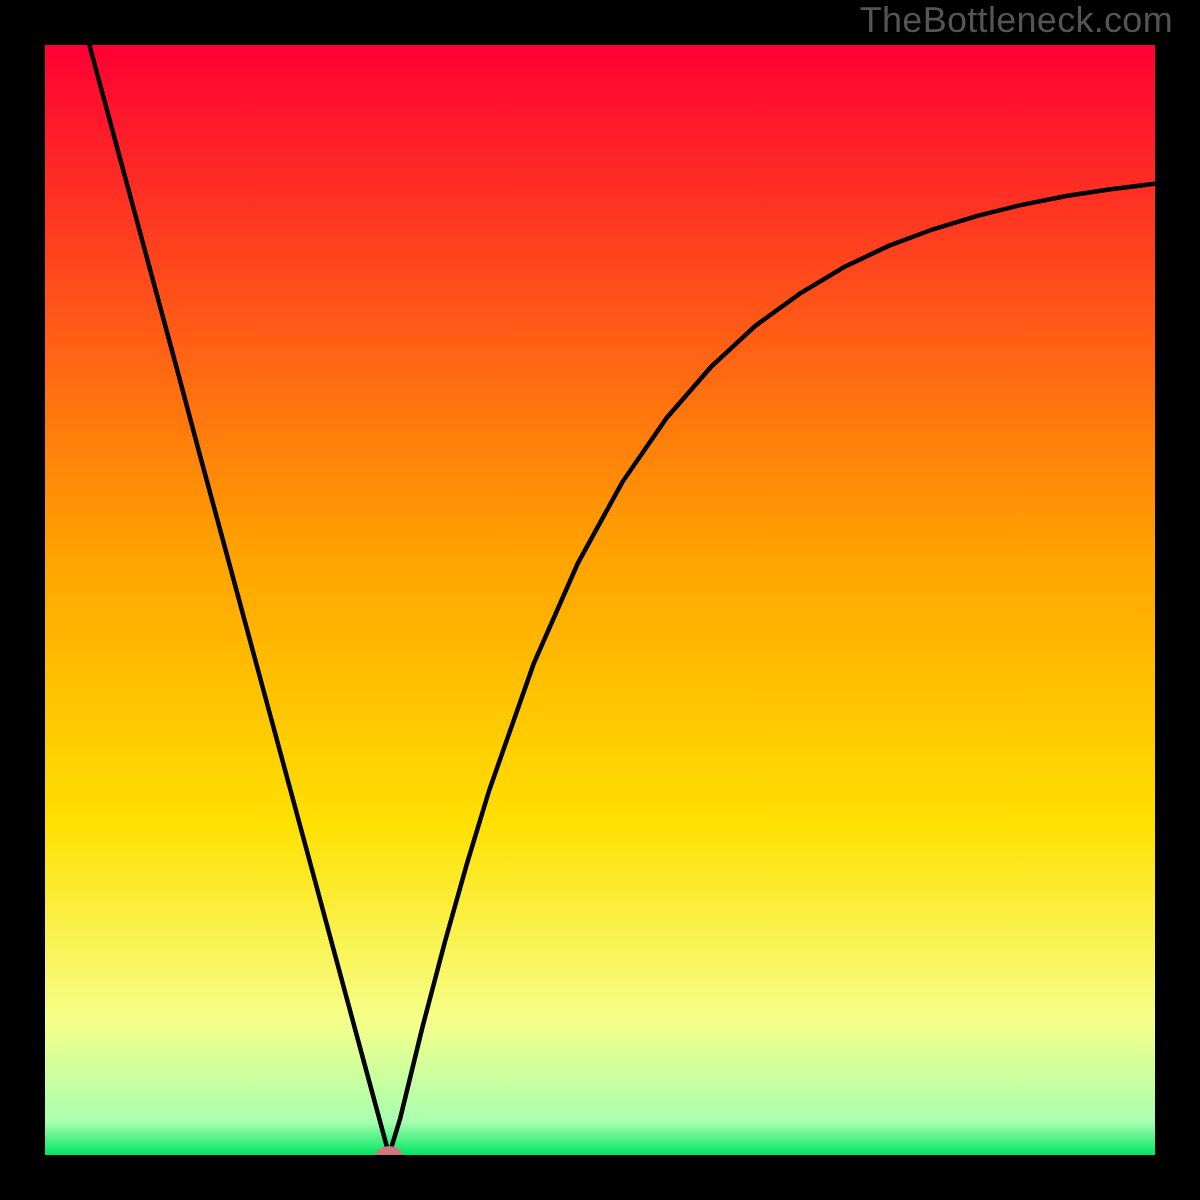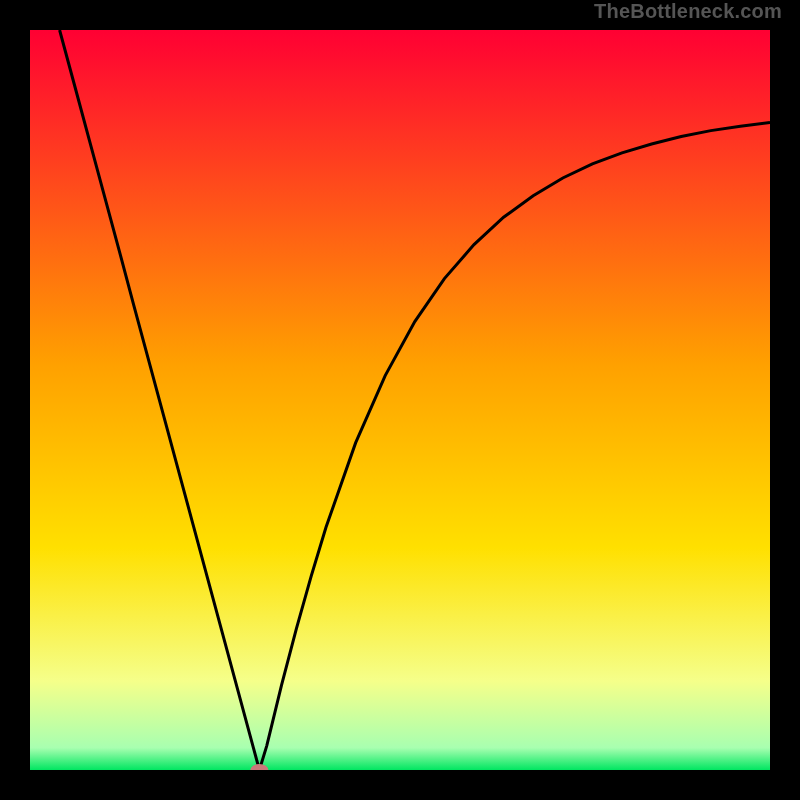--- a/index.html
+++ b/index.html
@@ -9,22 +9,22 @@
     font-family: Arial, Helvetica, sans-serif;
     position: relative;
     background: #000;
     overflow: hidden;
   }
   .watermark {
     position: absolute;
     top: 0;
     right: 18px;
     color: #555;
-    font-size: 20px;
-    font-weight: bold;
+    font-size: 24px;
+    font-weight: normal;
     z-index: 10;
     letter-spacing: 0.2px;
   }
   .plot-wrap {
     position: absolute;
     left: 30px;
     top: 30px;
     width: 740px;
     height: 740px;
   }

